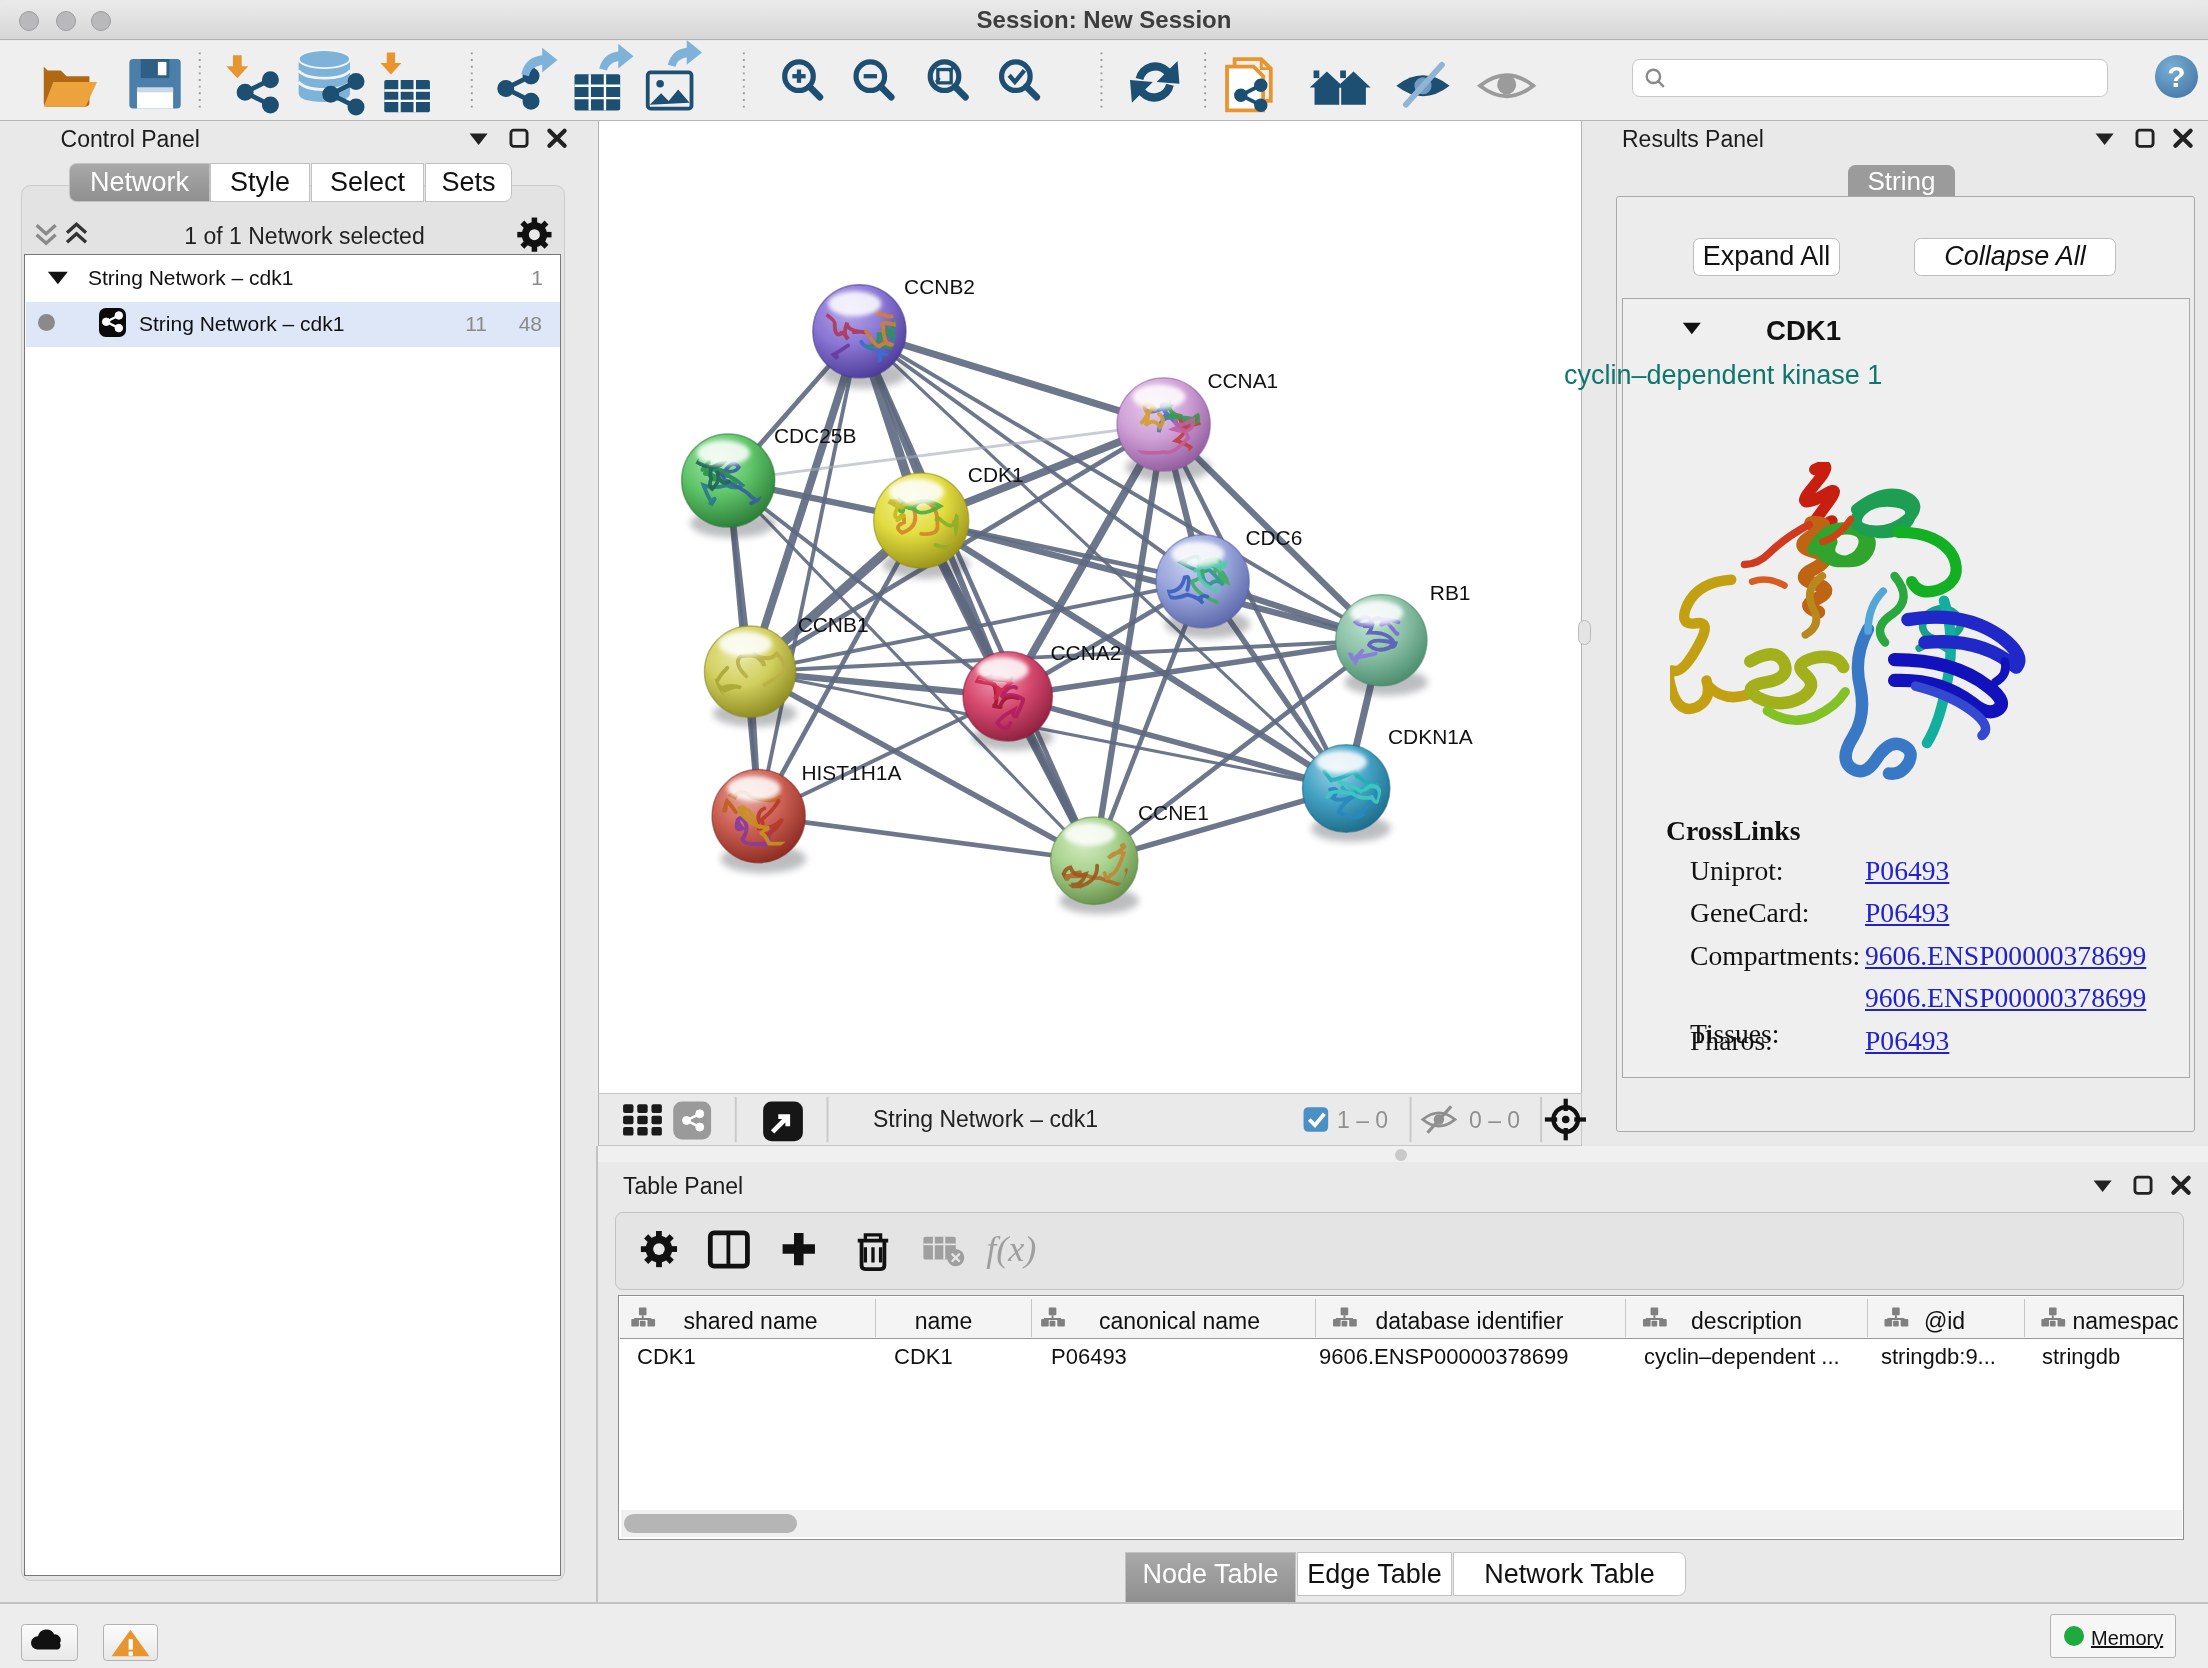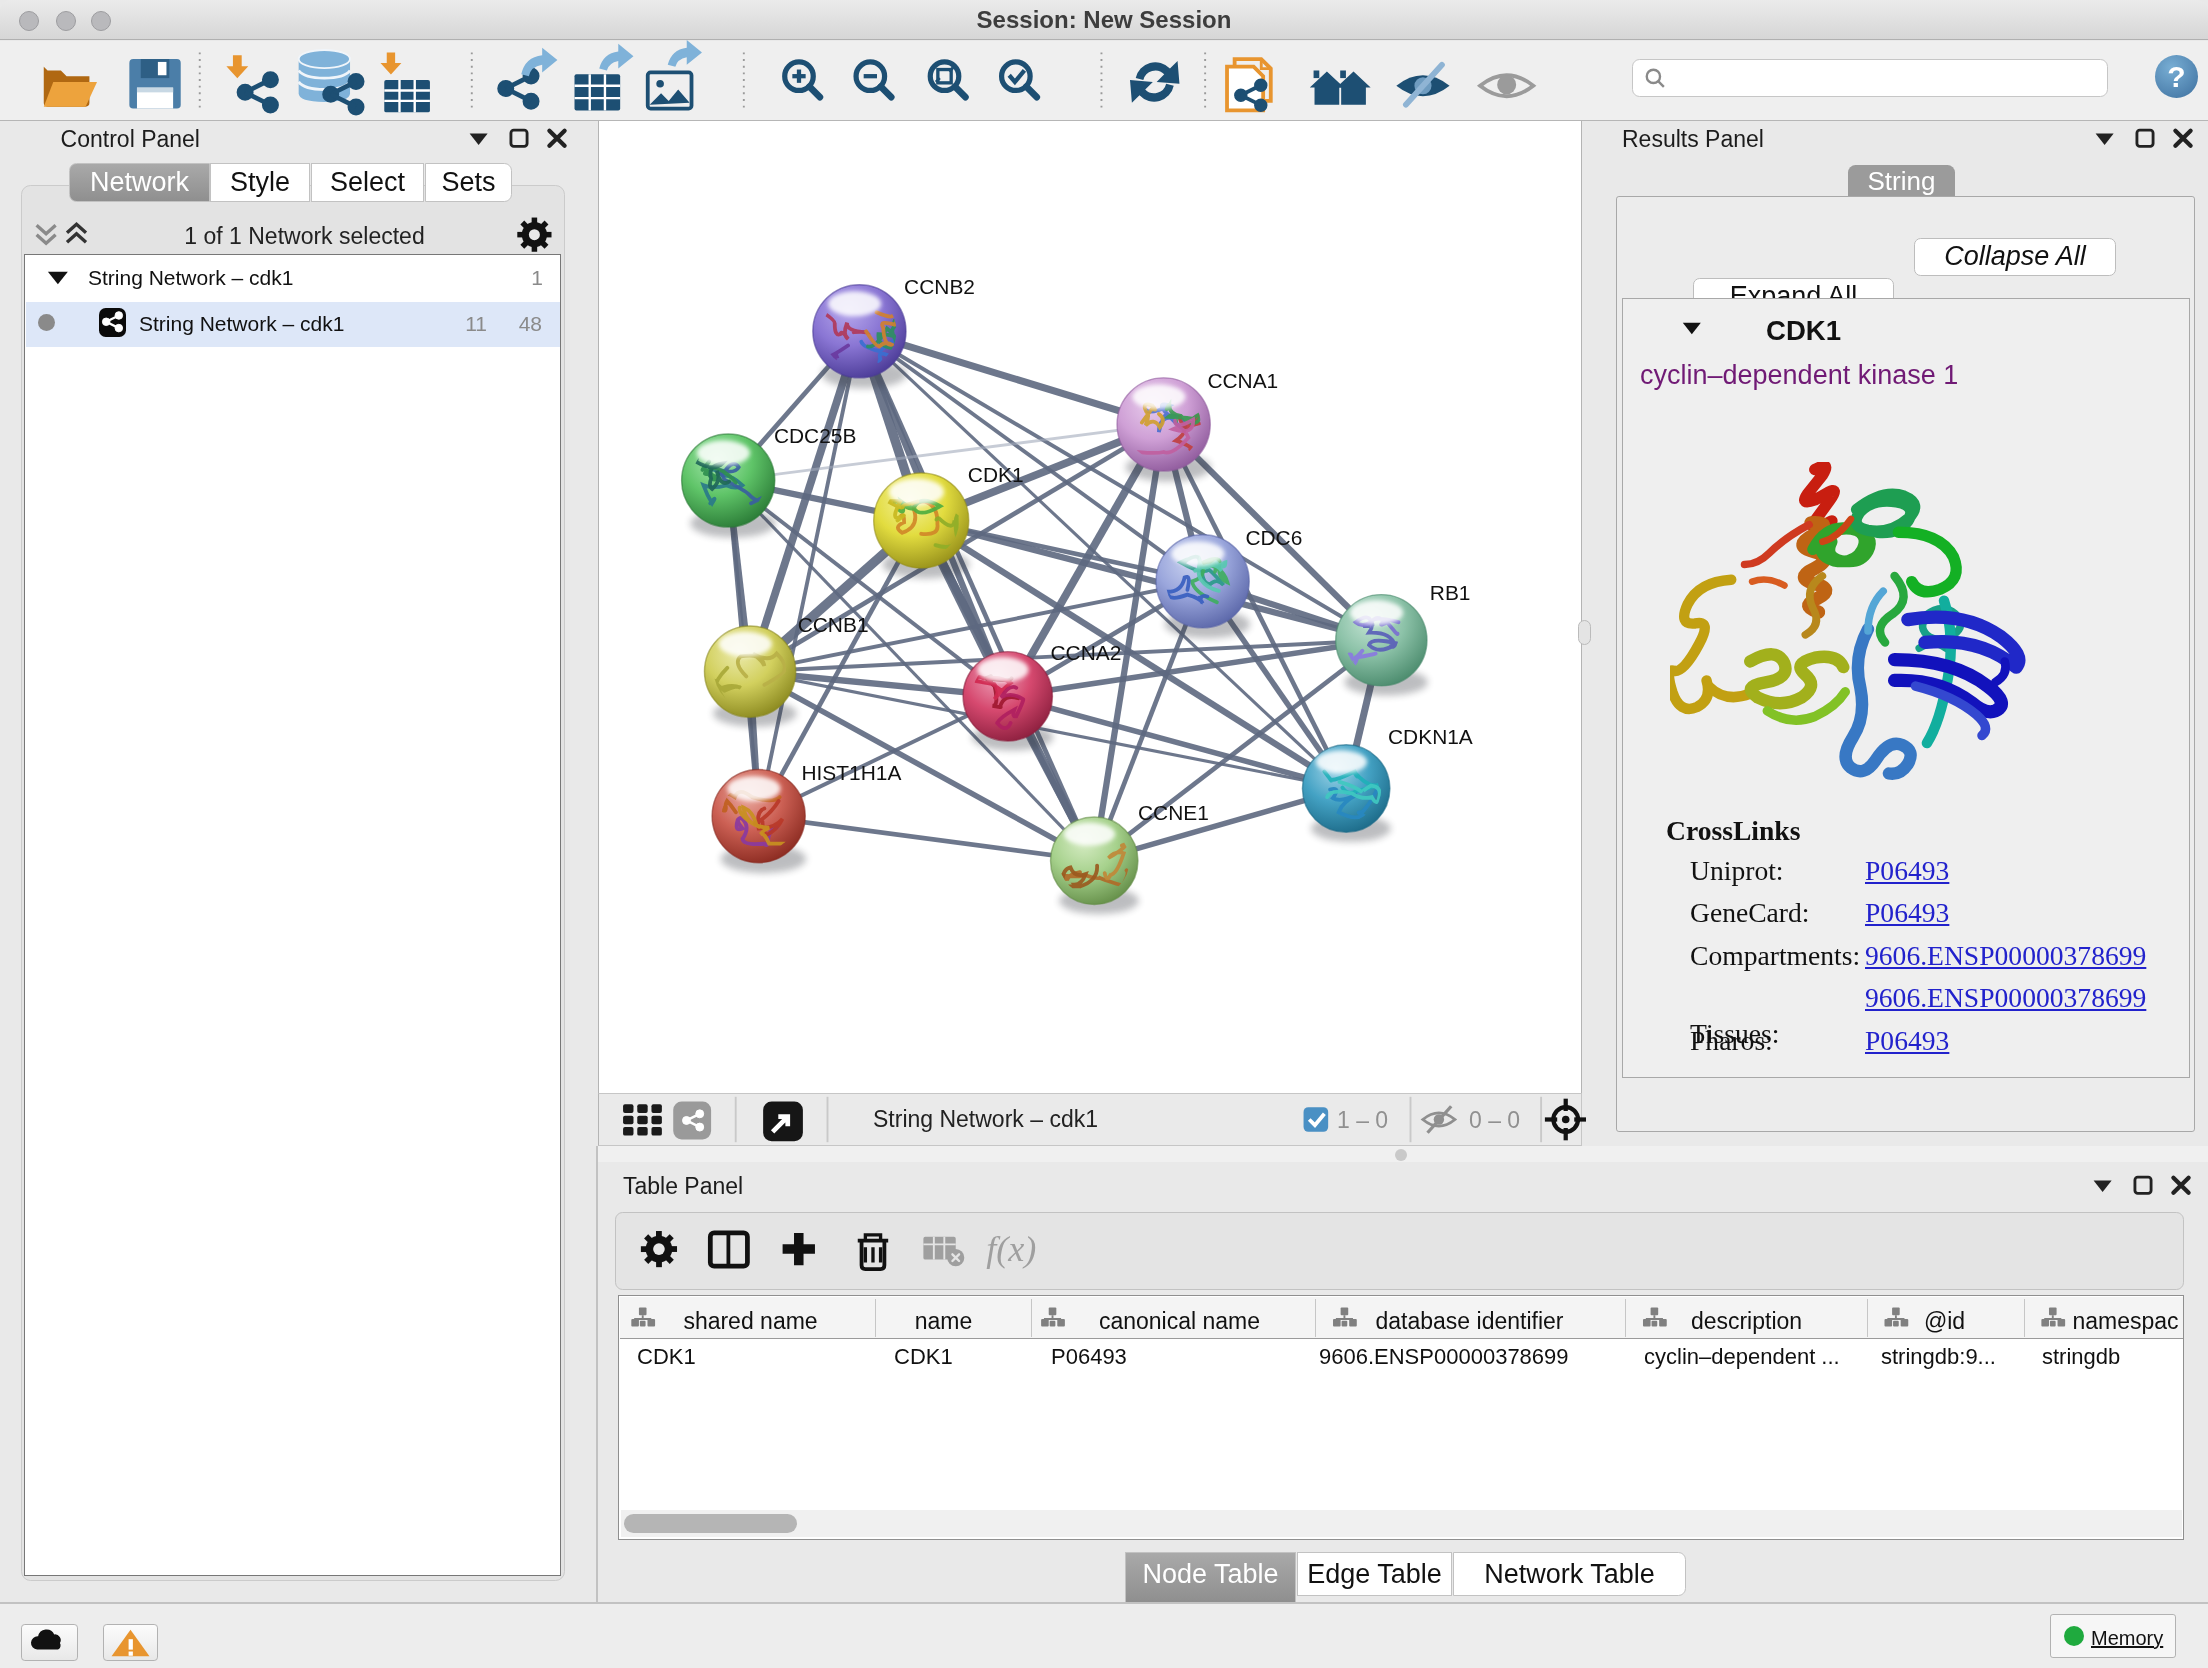--- a/index.html
+++ b/index.html
@@ -534,28 +534,28 @@
 <svg width="114" height="28.5" viewBox="0 0 120 30" style="position:absolute;left:2088px;top:124px;">
     <path d="M8 10 h19 l-9.5 12 z" fill="#222"></path>
     <rect x="51.5" y="6.5" width="17.0" height="17.0" rx="3" fill="none" stroke="#222" stroke-width="3"></rect>
     <g stroke="#222" stroke-width="4.5" stroke-linecap="round">
       <line x1="92" y1="7" x2="108" y2="23"></line>
       <line x1="92" y1="23" x2="108" y2="7"></line>
     </g>
   </svg>
 <div class="abs" style="left:1848px;top:165px;width:107px;height:32px;background:#9b9b9b;border-radius:7.6px 7.6px 0 0;text-align:center;font-size:26px;line-height:32px;color:#fff;">String</div>
 <div class="abs" style="left:1616px;top:196px;width:579px;height:936px;background:#ececec;border:1.4px solid #a8a8a8;border-radius:2.9px;"></div>
-<div class="abs" style="left:1693px;top:238px;width:201px;height:38px;background:#fff;border:1.4px solid #bdbdbd;border-radius:6.7px;text-align:center;font-size:27px;line-height:35px;color:#111;margin-top:40px;">Expand All</div>
+<div class="abs" style="left:1693px;top:238px;width:147px;height:38px;background:#fff;border:1.4px solid #bdbdbd;border-radius:6.7px;text-align:center;font-size:27px;line-height:35px;color:#111;">Expand All</div>
 <div class="abs" style="left:1914px;top:238px;width:202px;height:38px;background:#fff;border:1.4px solid #bdbdbd;border-radius:6.7px;text-align:center;font-size:27px;line-height:35px;color:#111;font-style:italic;">Collapse All</div>
 <div class="abs" style="left:1622px;top:298px;width:568px;height:780px;background:#efefef;border:1.4px solid #a8a8a8;"></div>
 <svg width="28.5" height="19" viewBox="0 0 30 20" style="position:absolute;left:1679px;top:320px;">
     <path d="M4 3 h19 l-9.5 12 z" fill="#111"></path>
   </svg>
 <div class="abs" style="left:1766px;top:315px;width:190px;height:30px;font-size:27.6px;font-weight:bold;color:#111;">CDK1</div>
-<div class="abs" style="left:1640px;top:360px;width:428px;height:28.5px;font-size:27px;color:#701a75;">cyclin–dependent kinase 1</div>
+<div class="abs" style="left:1564px;top:360px;width:428px;height:28.5px;font-size:27px;color:#0f766e;">cyclin–dependent kinase 1</div>
 <svg width="358" height="340" viewBox="0 0 376 358" style="position:absolute;left:1670px;top:462px">
 <g fill="none" stroke-linecap="round" stroke-linejoin="round">
 <path d="M152 8 q18 -10 8 6 l-16 20 q-8 12 8 6 l14 -8 q12 -6 2 8 l-16 22 q-6 10 6 6 l12 -6" stroke="#c81e10" stroke-width="12"></path>
 <path d="M148 64 q24 -2 4 12 q-24 12 -2 18 q24 6 2 18 q-22 10 0 16 q22 6 2 16 q-18 8 2 14" stroke="#bf6414" stroke-width="14"></path>
 <path d="M146 66 q-26 14 -42 30 q-12 12 -26 12" stroke="#cf3a20" stroke-width="8"></path>
 <path d="M120 130 q-18 -10 -34 -4" stroke="#d85c20" stroke-width="7"></path>
 <path d="M64 124 q-34 2 -46 26 q-10 22 8 20 q18 -4 4 22 q-16 30 -26 28 q-10 -4 -2 22 q8 24 26 16 q16 -8 10 -28" stroke="#c2a012" stroke-width="11"></path>
 <path d="M40 236 q18 18 44 8" stroke="#c2a012" stroke-width="11"></path>
 <path d="M84 210 q28 -16 36 2 q6 16 -20 20 q-26 4 -8 16 q24 12 46 0 q18 -12 4 -24 q-14 -12 10 -18 q24 -4 30 10" stroke="#a2b01c" stroke-width="13"></path>
 <path d="M102 262 q24 16 50 6 q22 -10 32 -26" stroke="#82c226" stroke-width="10"></path>

